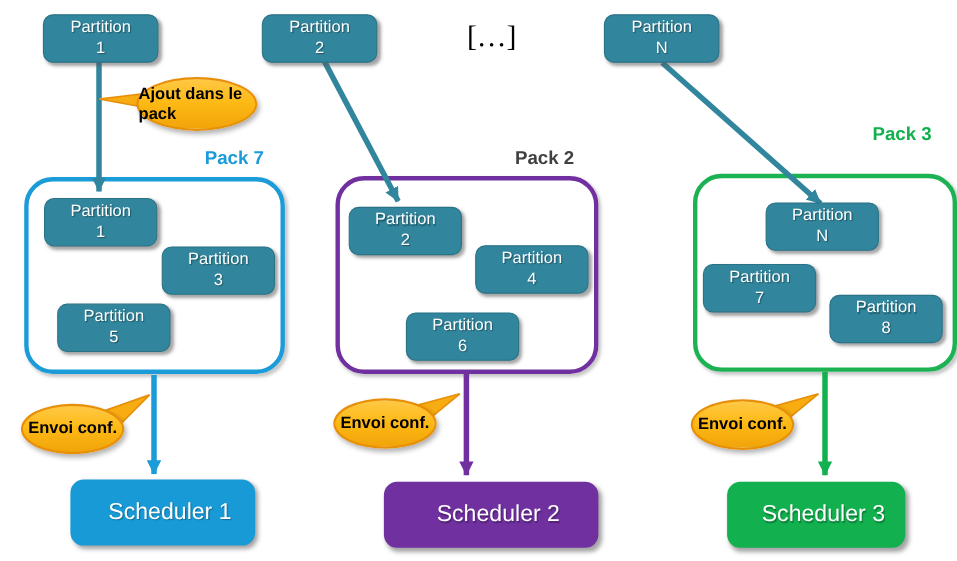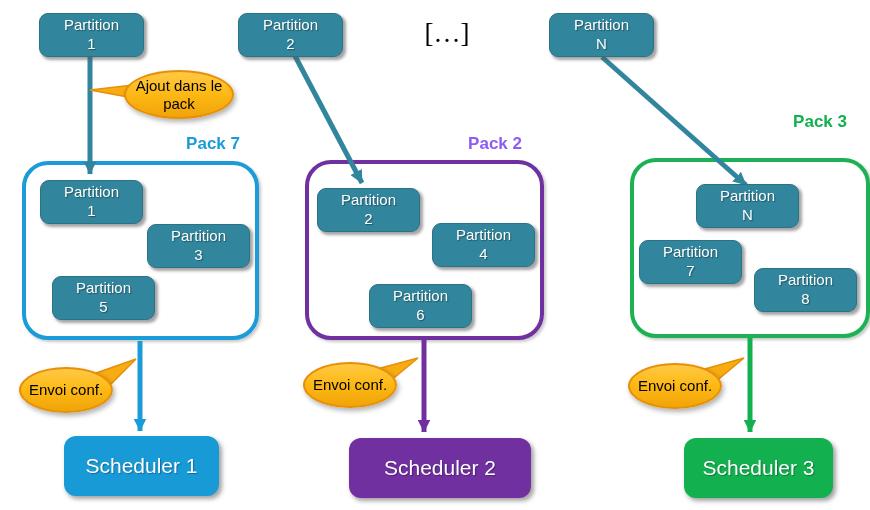--- a/index.html
+++ b/index.html
@@ -38,42 +38,44 @@
     box-shadow:2px 2px 3px rgba(130,130,130,.45);
   }
   .packf1{left:10px;top:161px;width:237px;height:179px;border-color:#1b9cd8;}
   .packf2{left:293px;top:160px;width:239px;height:180px;border-color:#7030a0;}
   .packf3{left:618px;top:158px;width:240px;height:180px;border-color:#1cb254;}
 
   .packlabel{
     position:absolute;width:78px;text-align:right;font-size:17px;font-weight:bold;z-index:3;
   }
   .pl1{left:150px;top:134px;color:#1b9cd8;}
-  .pl2{left:432px;top:134px;color:#8b5cf6;}
+  .pl2{left:432px;top:134px;color:#404040;}
   .pl3{left:757px;top:112px;color:#12b04e;text-align:right;}
 
   
   .sched{
     position:absolute;height:60px;border-radius:12px;color:#fff;
     display:flex;align-items:center;justify-content:center;font-size:21px;z-index:3;
     box-shadow:2.5px 3px 4px rgba(90,90,90,.55);
     text-shadow:1px 1px 1px rgba(0,0,0,.3);
+    padding-left:13px;
   }
   .s1{left:52px;top:436px;width:155px;background:#189ad7;}
   .s2{left:337px;top:438px;width:182px;background:#7030a0;}
-  .s3{left:672px;top:438px;width:149px;background:#12b04e;}
+  .s3{left:649px;top:438px;width:149px;background:#12b04e;}
 
   
   .callout{
     position:absolute;border-radius:50%;box-sizing:border-box;
     background:linear-gradient(180deg,#ffc945 0%,#fdb813 50%,#f0a40a 100%);
     border:2px solid #e78f08;color:#000;
-    display:flex;align-items:center;justify-content:center;text-align:center;
+    display:flex;align-items:center;justify-content:center;text-align:left;
     font-size:15px;line-height:1.15;z-index:4;
     box-shadow:2px 3px 5px rgba(0,0,0,.3);
+    font-weight:bold;
   }
   .c-ajout{left:112px;top:70px;width:110px;height:49px;}
   .c-env1{left:7px;top:367px;width:94px;height:46px;}
   .c-env2{left:291px;top:362px;width:94px;height:46px;}
   .c-env3{left:616px;top:363px;width:94px;height:46px;}
 </style>
 </head>
 <body>
 
 <div class="canvas">

